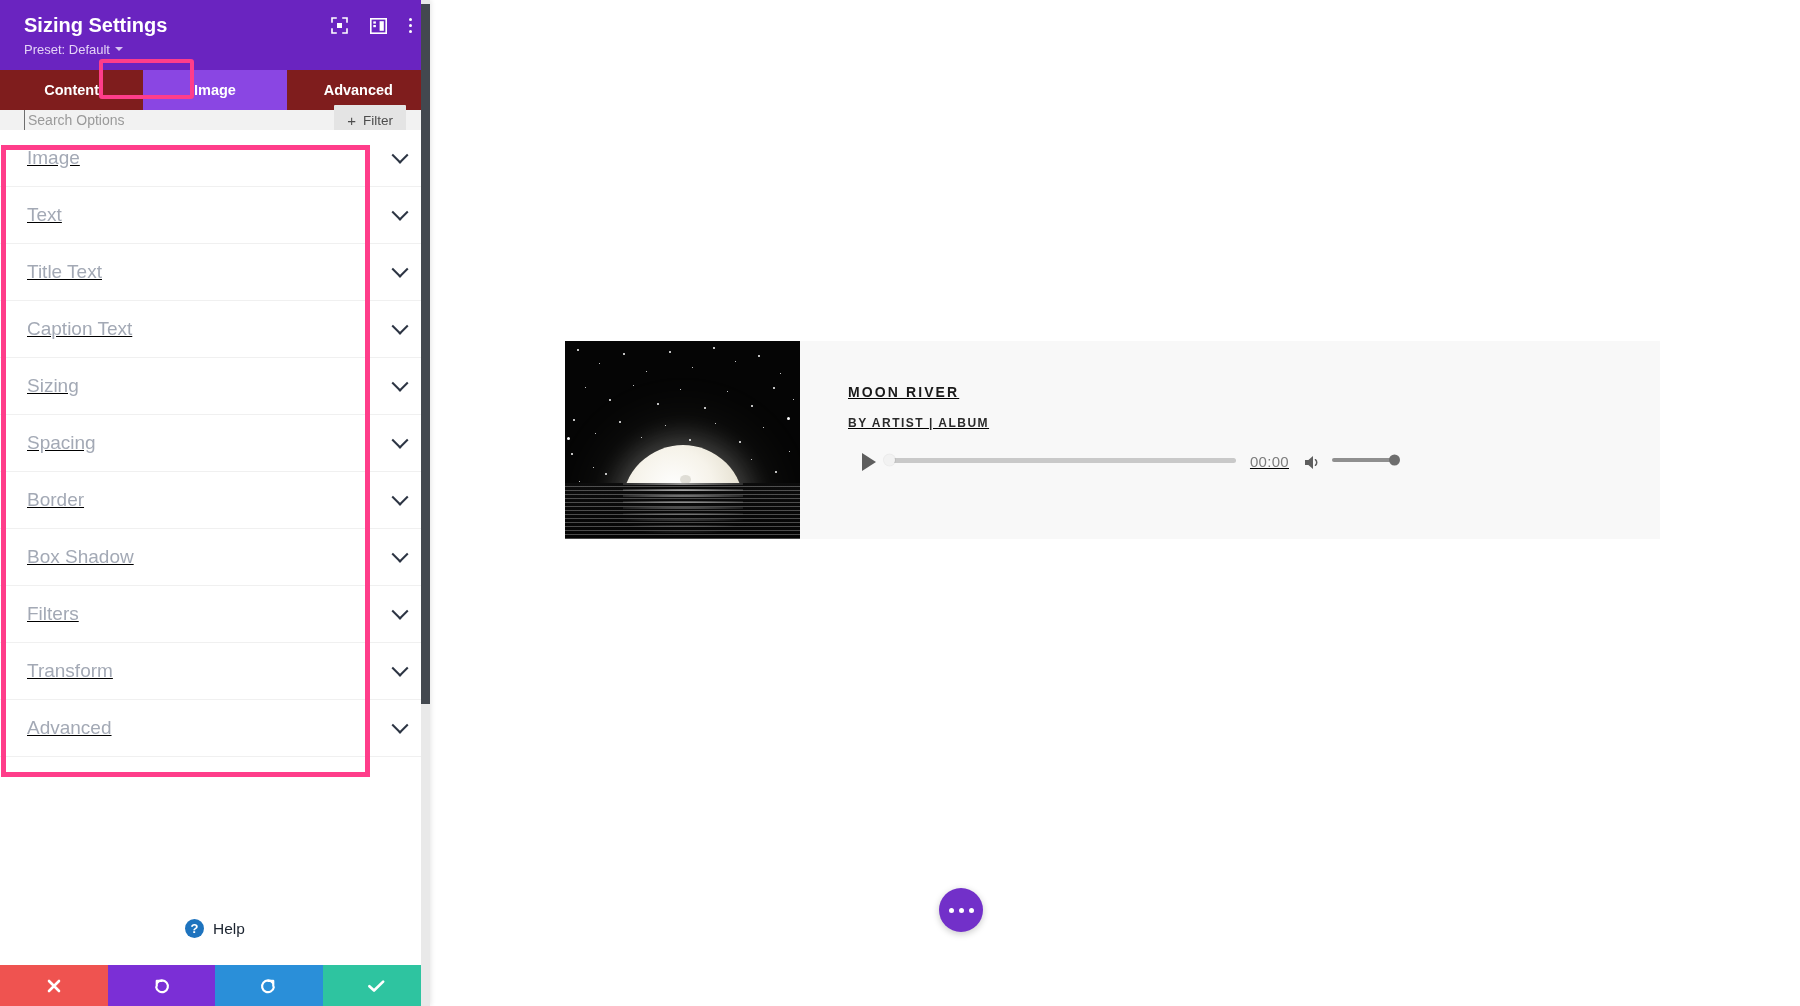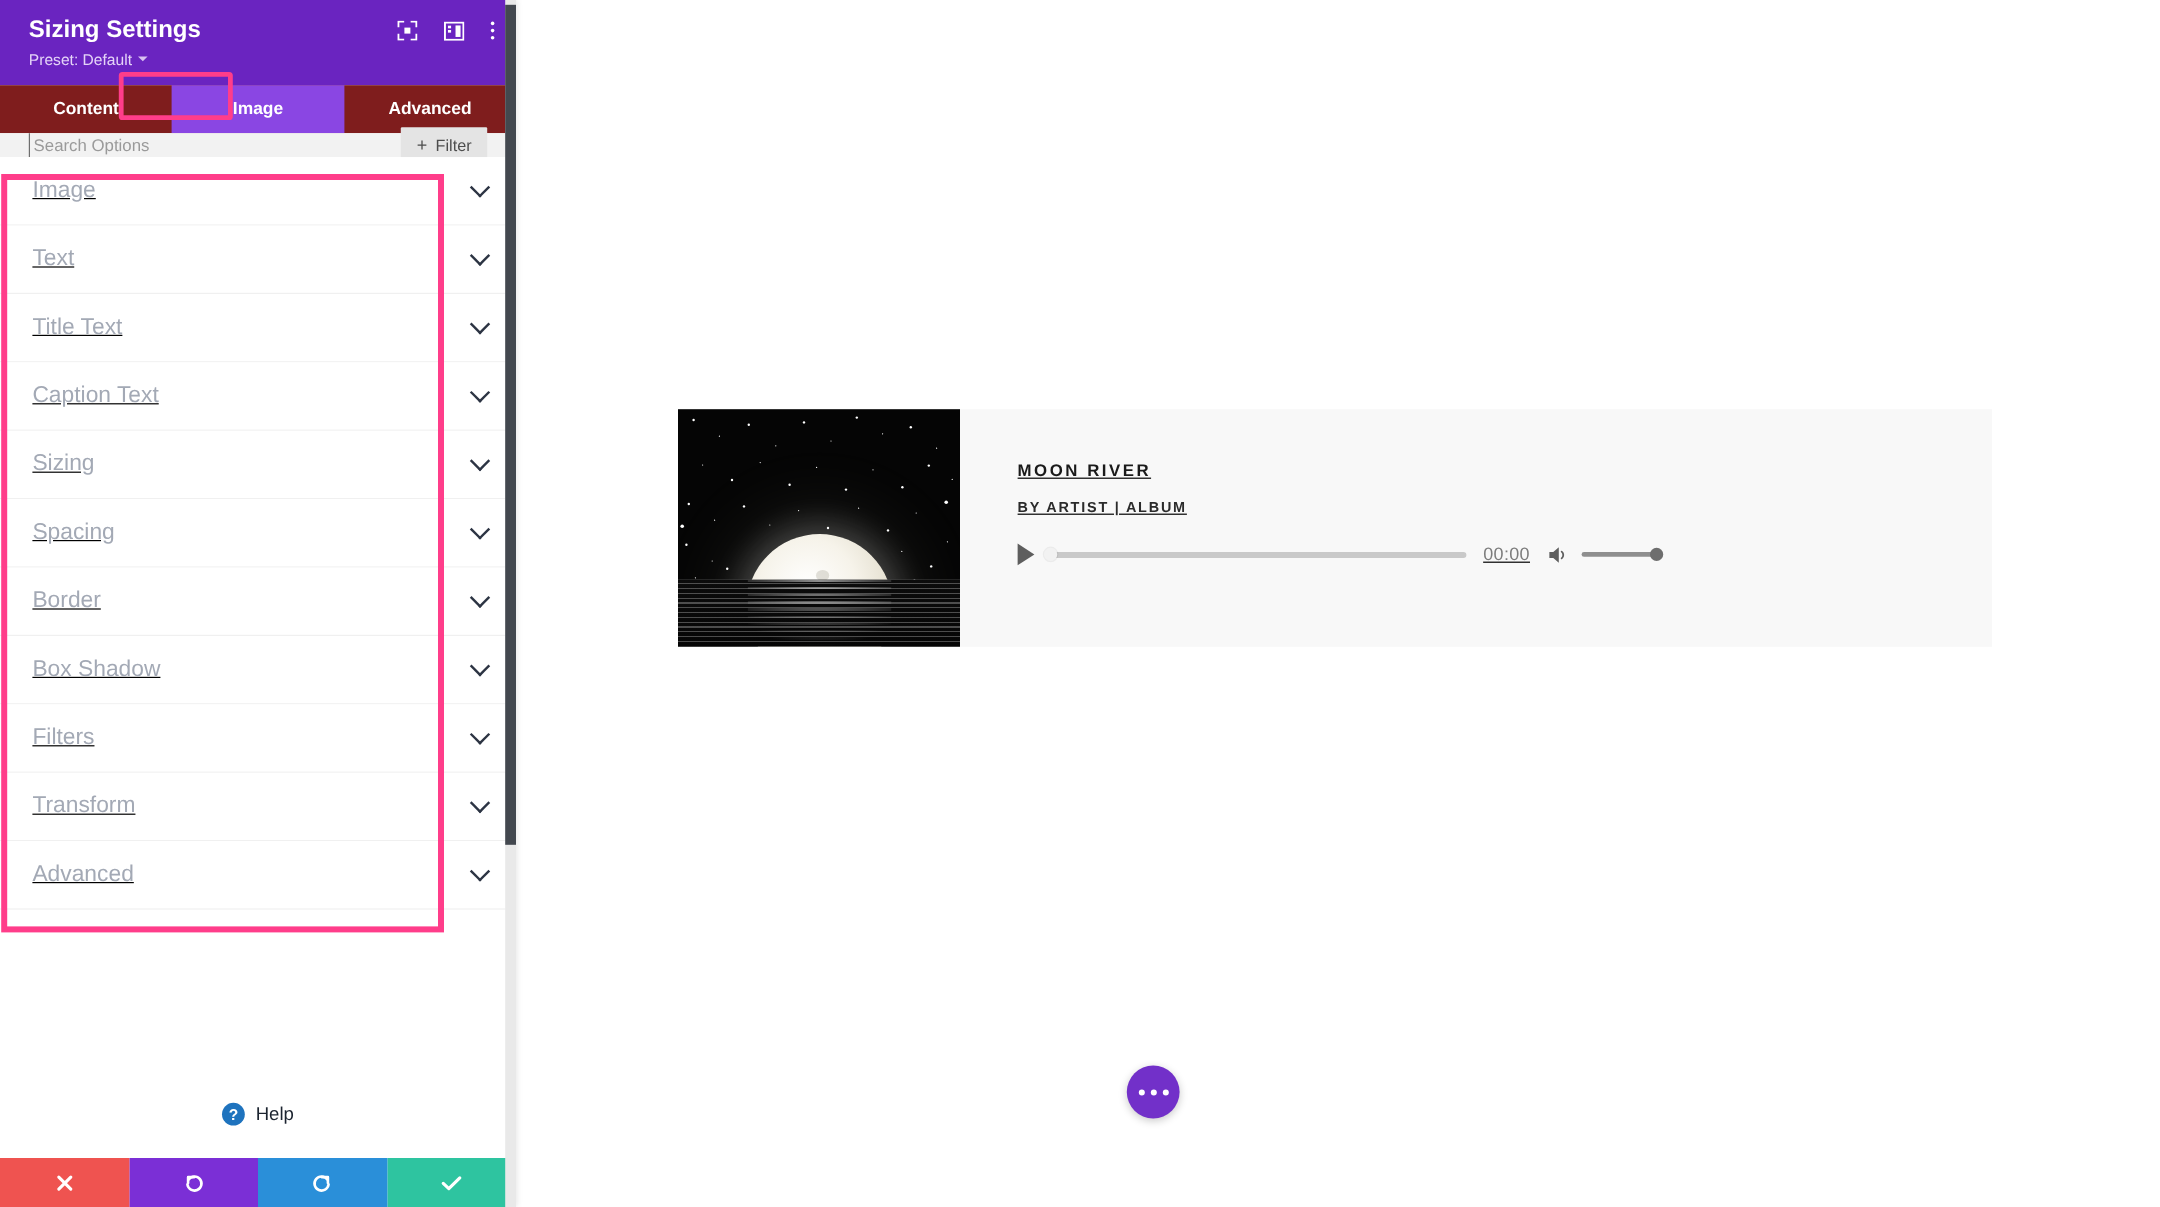--- a/index.html
+++ b/index.html
@@ -71,22 +71,23 @@
     font-size: 14px; font-weight: bold; letter-spacing: 2.1px;
     color: #1a1a1a; line-height: 1;
   }
   #track-meta {
     margin-top: 18px;
     font-size: 12px; font-weight: bold; letter-spacing: 1.5px;
     color: #2b2b2b; line-height: 1;
   }
   #player-controls {
     margin-top: 24px;
-    display: flex; align-items: center;
+    display: flex; 
     width: 536px;
+    margin-left: 14px;
   }
   #play-btn {
     width: 0; height: 0;
     border-left: 14px solid #5e5e5e;
     border-top: 9px solid transparent;
     border-bottom: 9px solid transparent;
     margin-right: 10px;
     cursor: pointer;
   }
   #progress-wrap {

